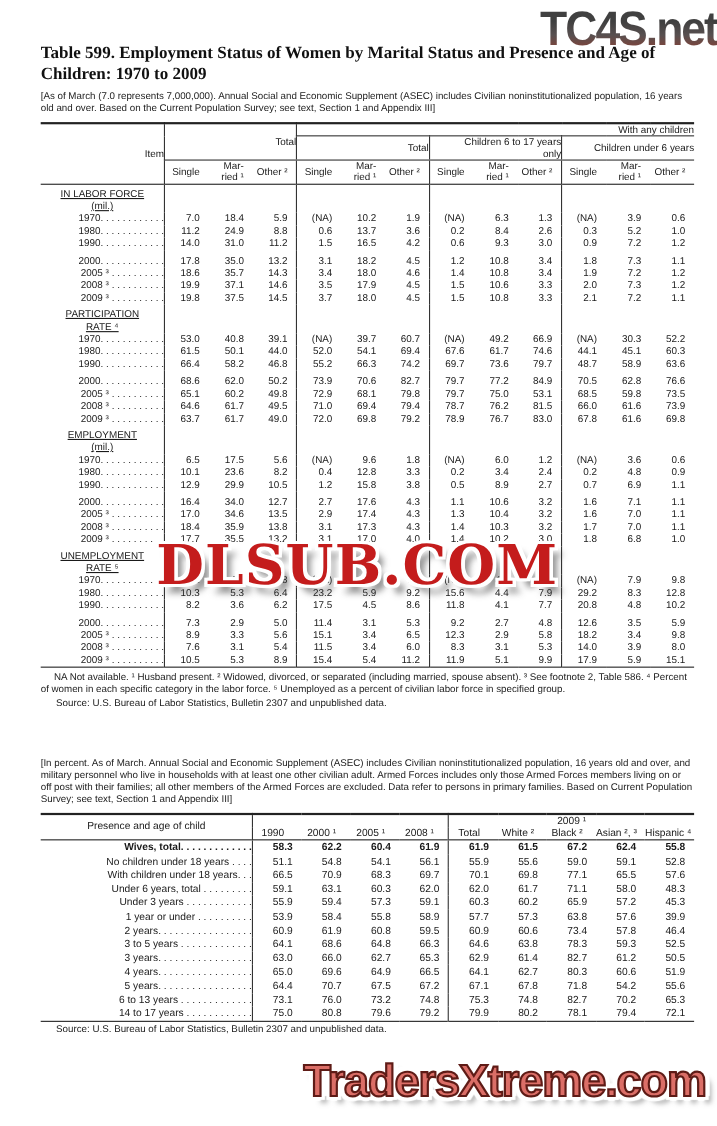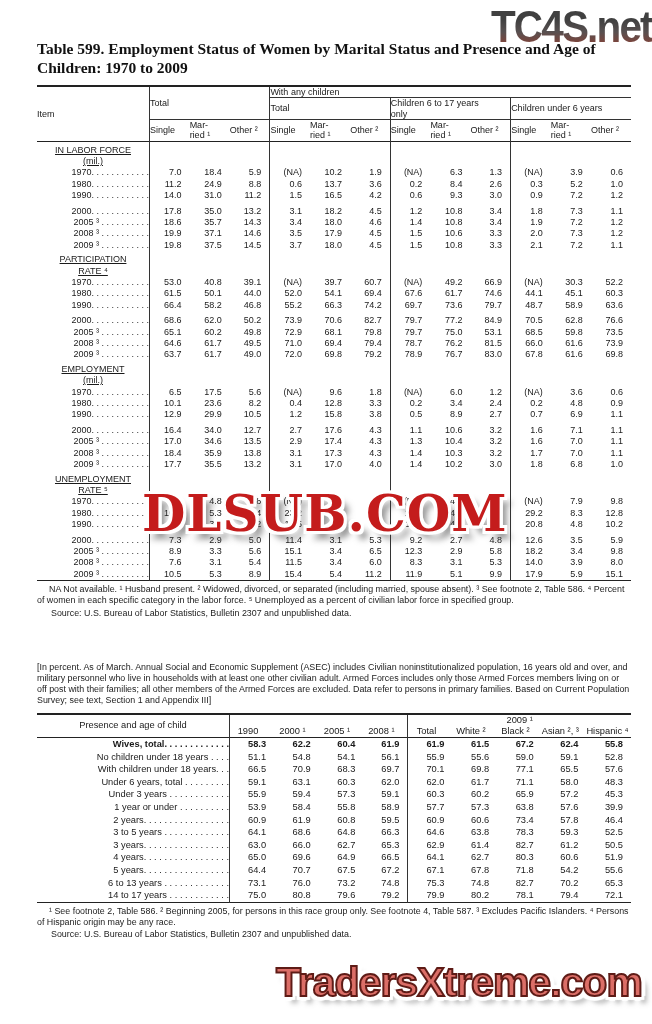--- a/index.html
+++ b/index.html
@@ -17,21 +17,21 @@
   .tbl-note{font-size:8.9px;line-height:1.24;color:#222;margin-top:4px;}
 
   
   table{border-collapse:collapse;table-layout:fixed;width:594px;}
   th,td{padding:0;font-weight:normal;}
   .num{text-align:right;padding-right:8px;white-space:nowrap;}
   .vr{border-left:1px solid #333;}
 
   
   #t599{margin-top:7px;border-top:2px solid #222;border-bottom:1.5px solid #222;font-size:9px;}
-  #t599 thead th{font-size:9px;text-align:left;vertical-align:middle;line-height:1.15;}
+  #t599 thead th{font-size:9px;text-align:right;vertical-align:middle;line-height:1.15;}
   #t599 thead{border-bottom:1.5px solid #222;}
   #t599 .hrule{border-bottom:1px solid #333;}
   #t599 .item-h{width:112px;}
   #t599 td{line-height:11.4px;}
   .stub{text-align:right;padding-left:3px;white-space:nowrap;overflow:hidden;}
   .sec-label{text-align:center;white-space:pre-line;padding-top:3px;line-height:11px;text-decoration:underline;}
   tr.gap td{padding-top:4px;}
   .ml{white-space:pre-line;}
 
   
@@ -81,20 +81,21 @@
 </style>
 </head>
 <body>
 
 <div class="wm-top">TC4S.net</div>
 
 <div class="page">
 
   <div style="margin-top:40px;">
     <div class="tbl-title">Table 599. Employment Status of Women by Marital Status and Presence and Age of Children: 1970 to 2009</div>
+    <div class="tbl-note">[As of March (7.0 represents 7,000,000). Annual Social and Economic Supplement (ASEC) includes Civilian noninstitutionalized population, 16 years old and over. Based on the Current Population Survey; see text, Section 1 and Appendix III]</div>
 
     <table id="t599">
       <thead>
         <tr>
           <th class="item-h" rowspan="3">Item</th>
           <th colspan="3" rowspan="2" class="vr hrule">Total</th>
           <th colspan="9" class="vr hrule">With any children</th>
         </tr>
         <tr>
           <th colspan="3" class="vr hrule ml">Total</th>
@@ -788,20 +789,19 @@
             <td class="num">79.2</td>
             <td class="num vr">79.9</td>
             <td class="num">80.2</td>
             <td class="num">78.1</td>
             <td class="num">79.4</td>
             <td class="num">72.1</td>
           </tr>
         </tbody>
     </table>
 
-    <div class="fnote">¹ See footnote 2, Table 586. ² Beginning 2005, for persons in this race group only. See footnote 4, Table 587. ³ Excludes Pacific Islanders. ⁴ Persons of Hispanic origin may be any race.</div>
     <div class="src">Source: U.S. Bureau of Labor Statistics, Bulletin 2307 and unpublished data.</div>
   </div>
 
 </div>
 
 <div class="wm-mid">DLSUB.COM</div>
 <div class="wm-bot">TradersXtreme.com</div>
 
 </body></html>

